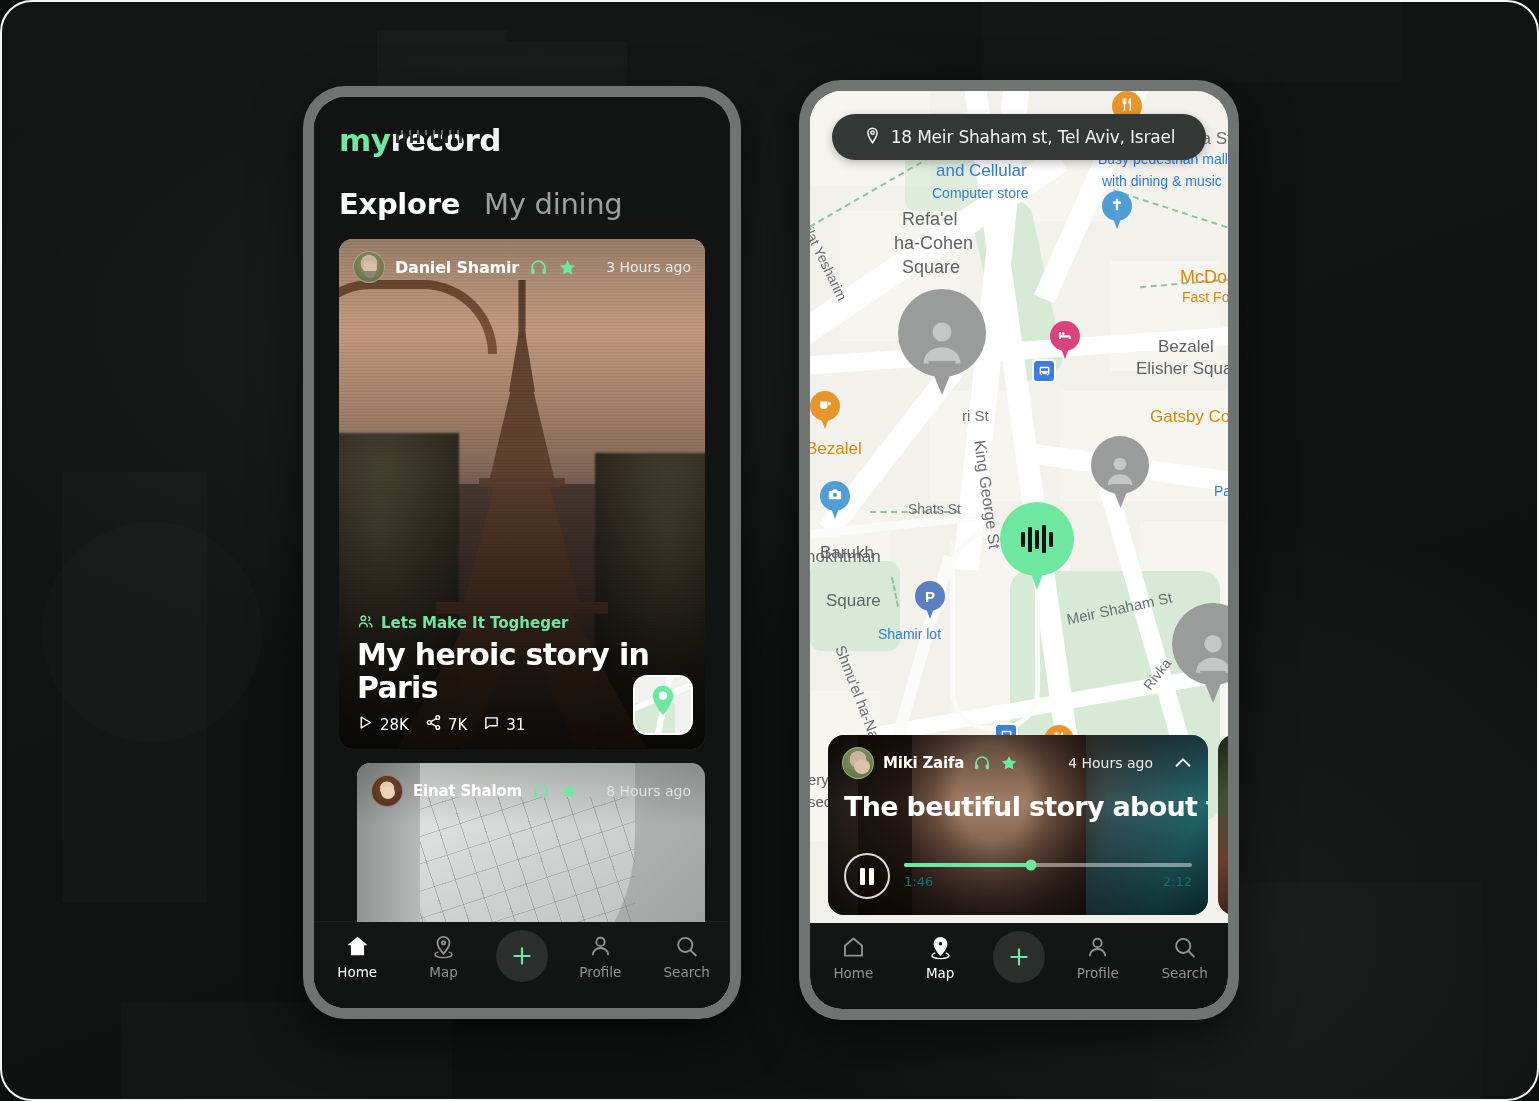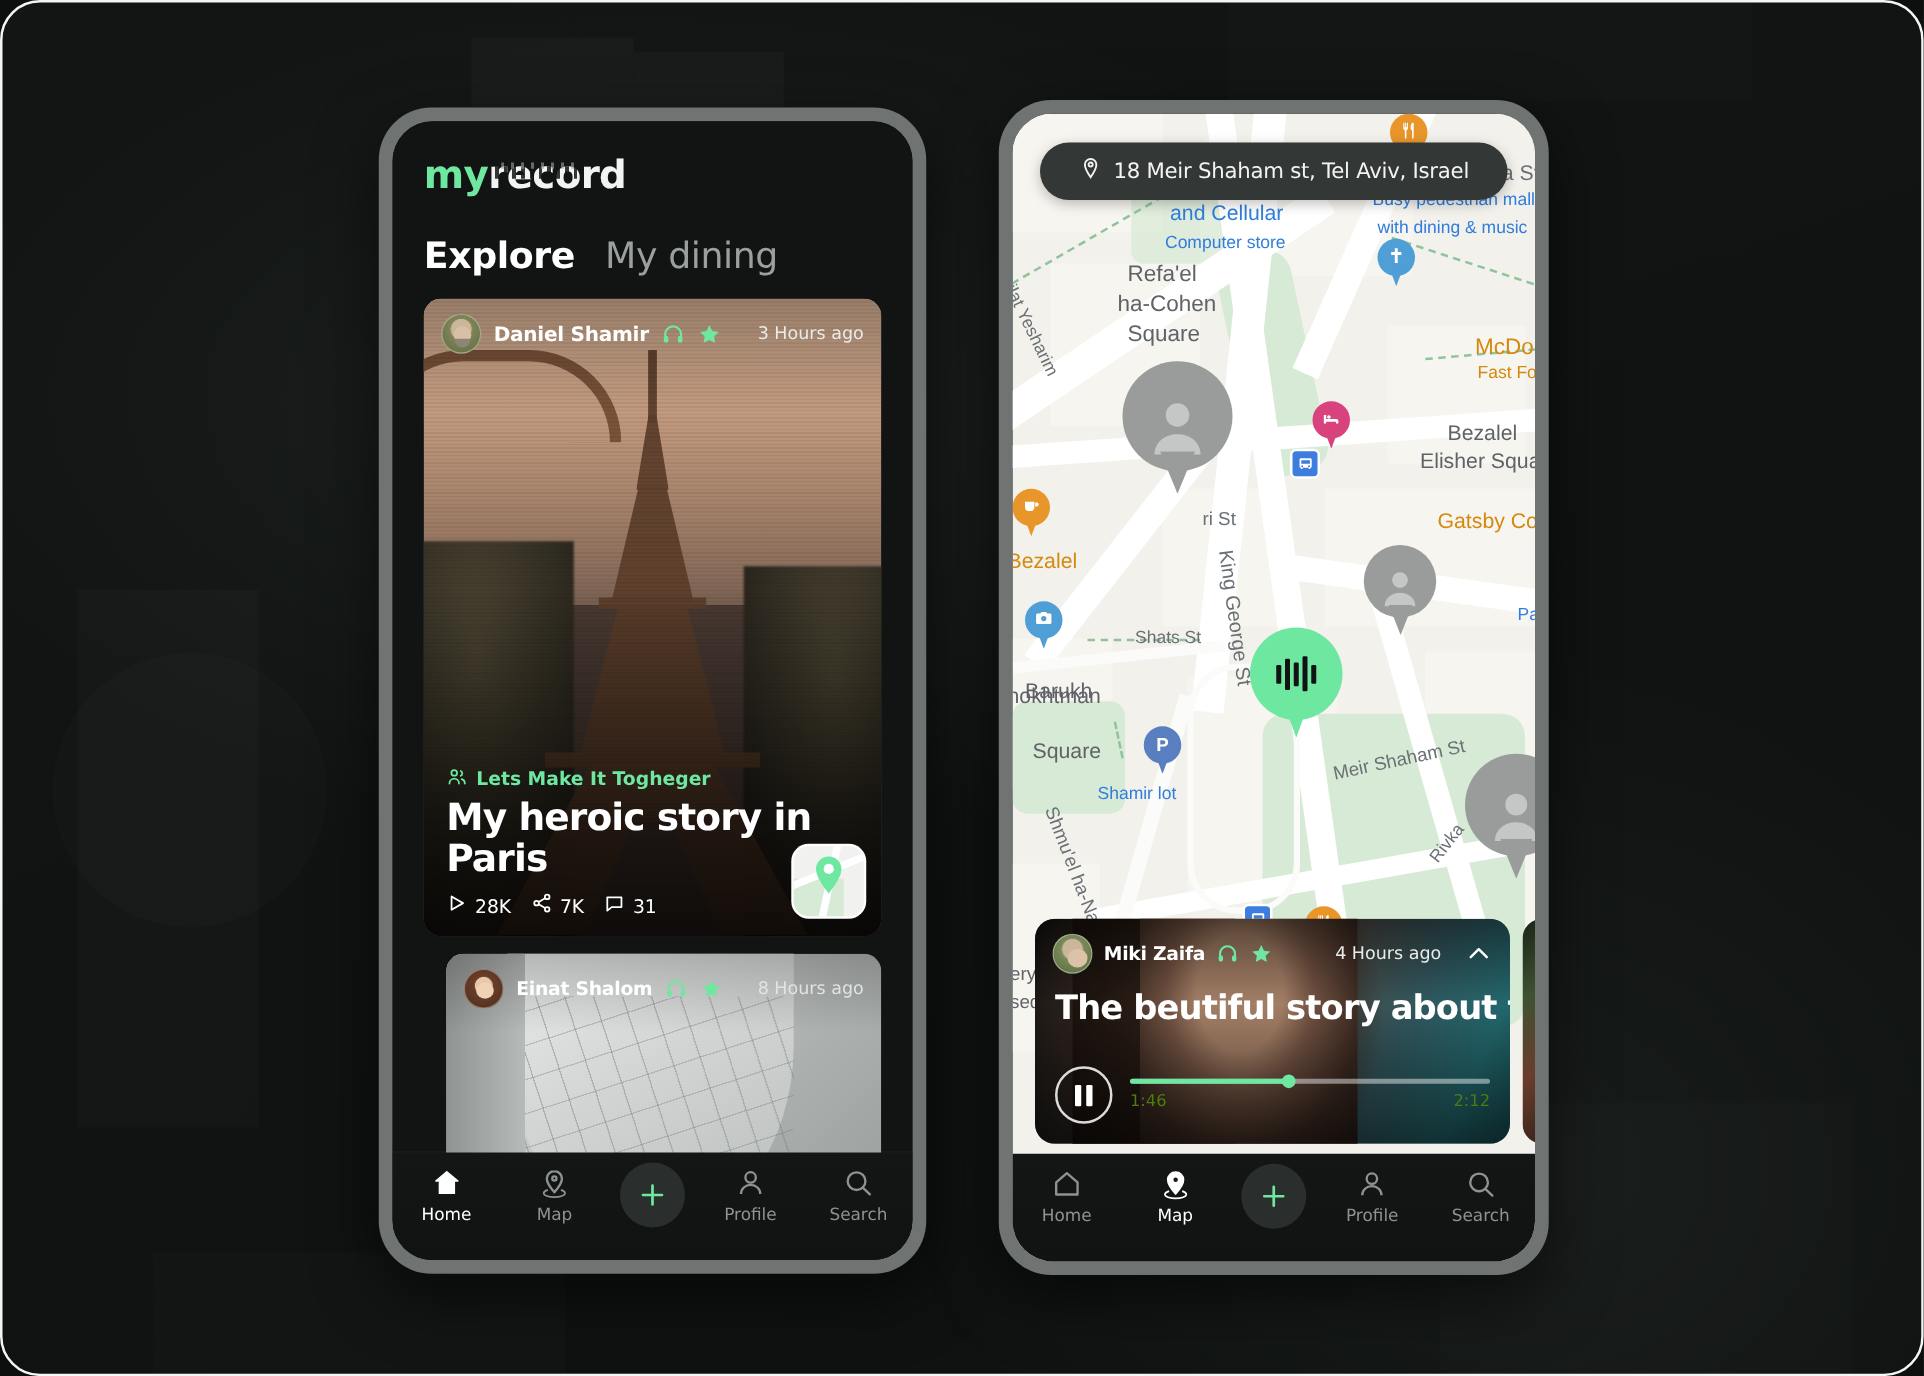--- a/index.html
+++ b/index.html
@@ -243,21 +243,21 @@
   .pausebtn { width:46px; height:46px; border-radius:50%; border:2px solid rgba(255,255,255,.85);
     display:flex; align-items:center; justify-content:center; flex:none; cursor:pointer; background:transparent;}
   .pausebtn i { width:5px; height:17px; background:#fff; display:block; border-radius:1px; }
   .pausebtn span { display:flex; gap:4px; }
   .prog-area { flex:1; }
   .prog-track { position:relative; height:4px; border-radius:2px; background:rgba(255,255,255,.45); }
   .prog-fill { position:absolute; left:0; top:0; height:4px; border-radius:2px; background:#6ee7a0; width:44%; }
   .prog-knob { position:absolute; left:44%; top:50%; transform:translate(-50%,-50%); width:11px; height:11px;
     border-radius:50%; background:#6ee7a0; }
   .prog-times { display:flex; justify-content:space-between; margin-top:7px; }
-  .prog-times span { color:#4d7c0f; font-size:13px; font-family:"DejaVu Sans",sans-serif; }
+  .prog-times span { color:#0f766e; font-size:13px; font-family:"DejaVu Sans",sans-serif; }
 
   .player-next { position:relative; width:60px; height:180px; border-radius:16px; overflow:hidden; flex:none; }
   .pn-bg { position:absolute; inset:0;
     background: linear-gradient(150deg,#1b2417 0%, #3e5131 30%, #6a3d2c 60%, #241a14 100%); }
 </style>
 </head>
 <body>
 
 <div id="stage">
 

